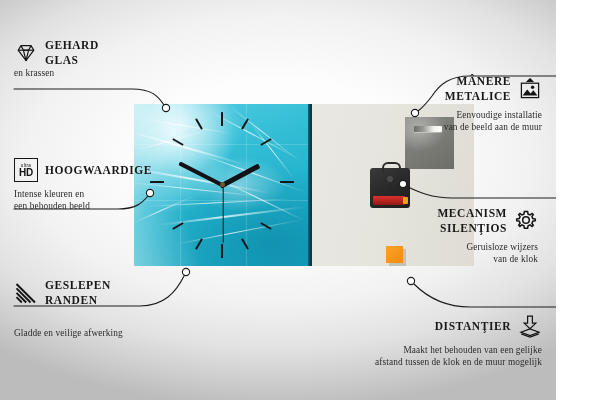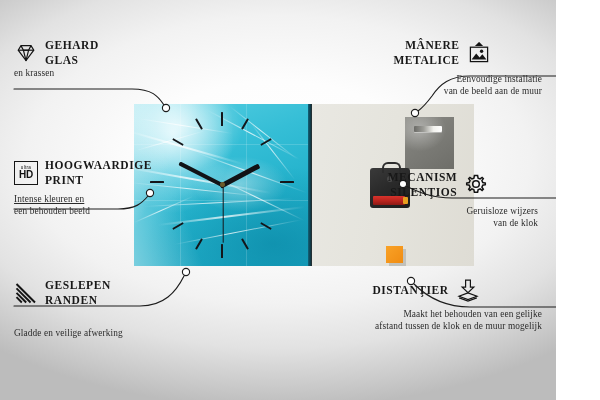--- a/index.html
+++ b/index.html
@@ -213,21 +213,21 @@
     letter-spacing: .12px;
   }
   .co-left  { text-align: left; }
   .co-right { text-align: right; }
 
   .co-head {
     display: flex;
     align-items: center;
     gap: 7px;
   }
-  .co-head.rev { justify-content: center; }
+  .co-head.rev { justify-content: flex-end; margin-top: 36px; }
 
   .ico {
     width: 24px;
     height: 24px;
     flex: 0 0 24px;
     display: block;
   }
   .ico svg { display: block; width: 24px; height: 24px; }
 
   #lines { position: absolute; left: 0; top: 0; width: 600px; height: 400px; }
@@ -359,24 +359,23 @@
   </div>
 
   <div class="callout co-left" style="left:14px; top:158px; width:200px;">
     <div class="co-head">
       <span class="hd-badge">
         <span class="u">ultra</span>
           <span class="h">HD</span>
       </span>
       <div>
         <div class="co-title">HOOGWAARDIGE</div>
-        <div class="co-title">PRINT</div>
-      </div>
-    </div>
-    <div class="co-desc" style="margin-top:6px;text-decoration:underline;">Intense kleuren en</div>
+      </div>
+    </div>
+    <div class="co-desc" style="margin-top:6px;">Intense kleuren en</div>
     <div class="co-desc">een behouden beeld</div>
   </div>
 
   <div class="callout co-left" style="left:14px; top:278px; width:200px;">
     <div class="co-head">
       <span class="ico">
         <svg viewBox="0 0 24 24">
           <g stroke="#141414" stroke-width="1.9">
             <path d="M2.5 3 L21 21.5"></path>
             <path d="M2.5 7.4 L16.6 21.5"></path>

